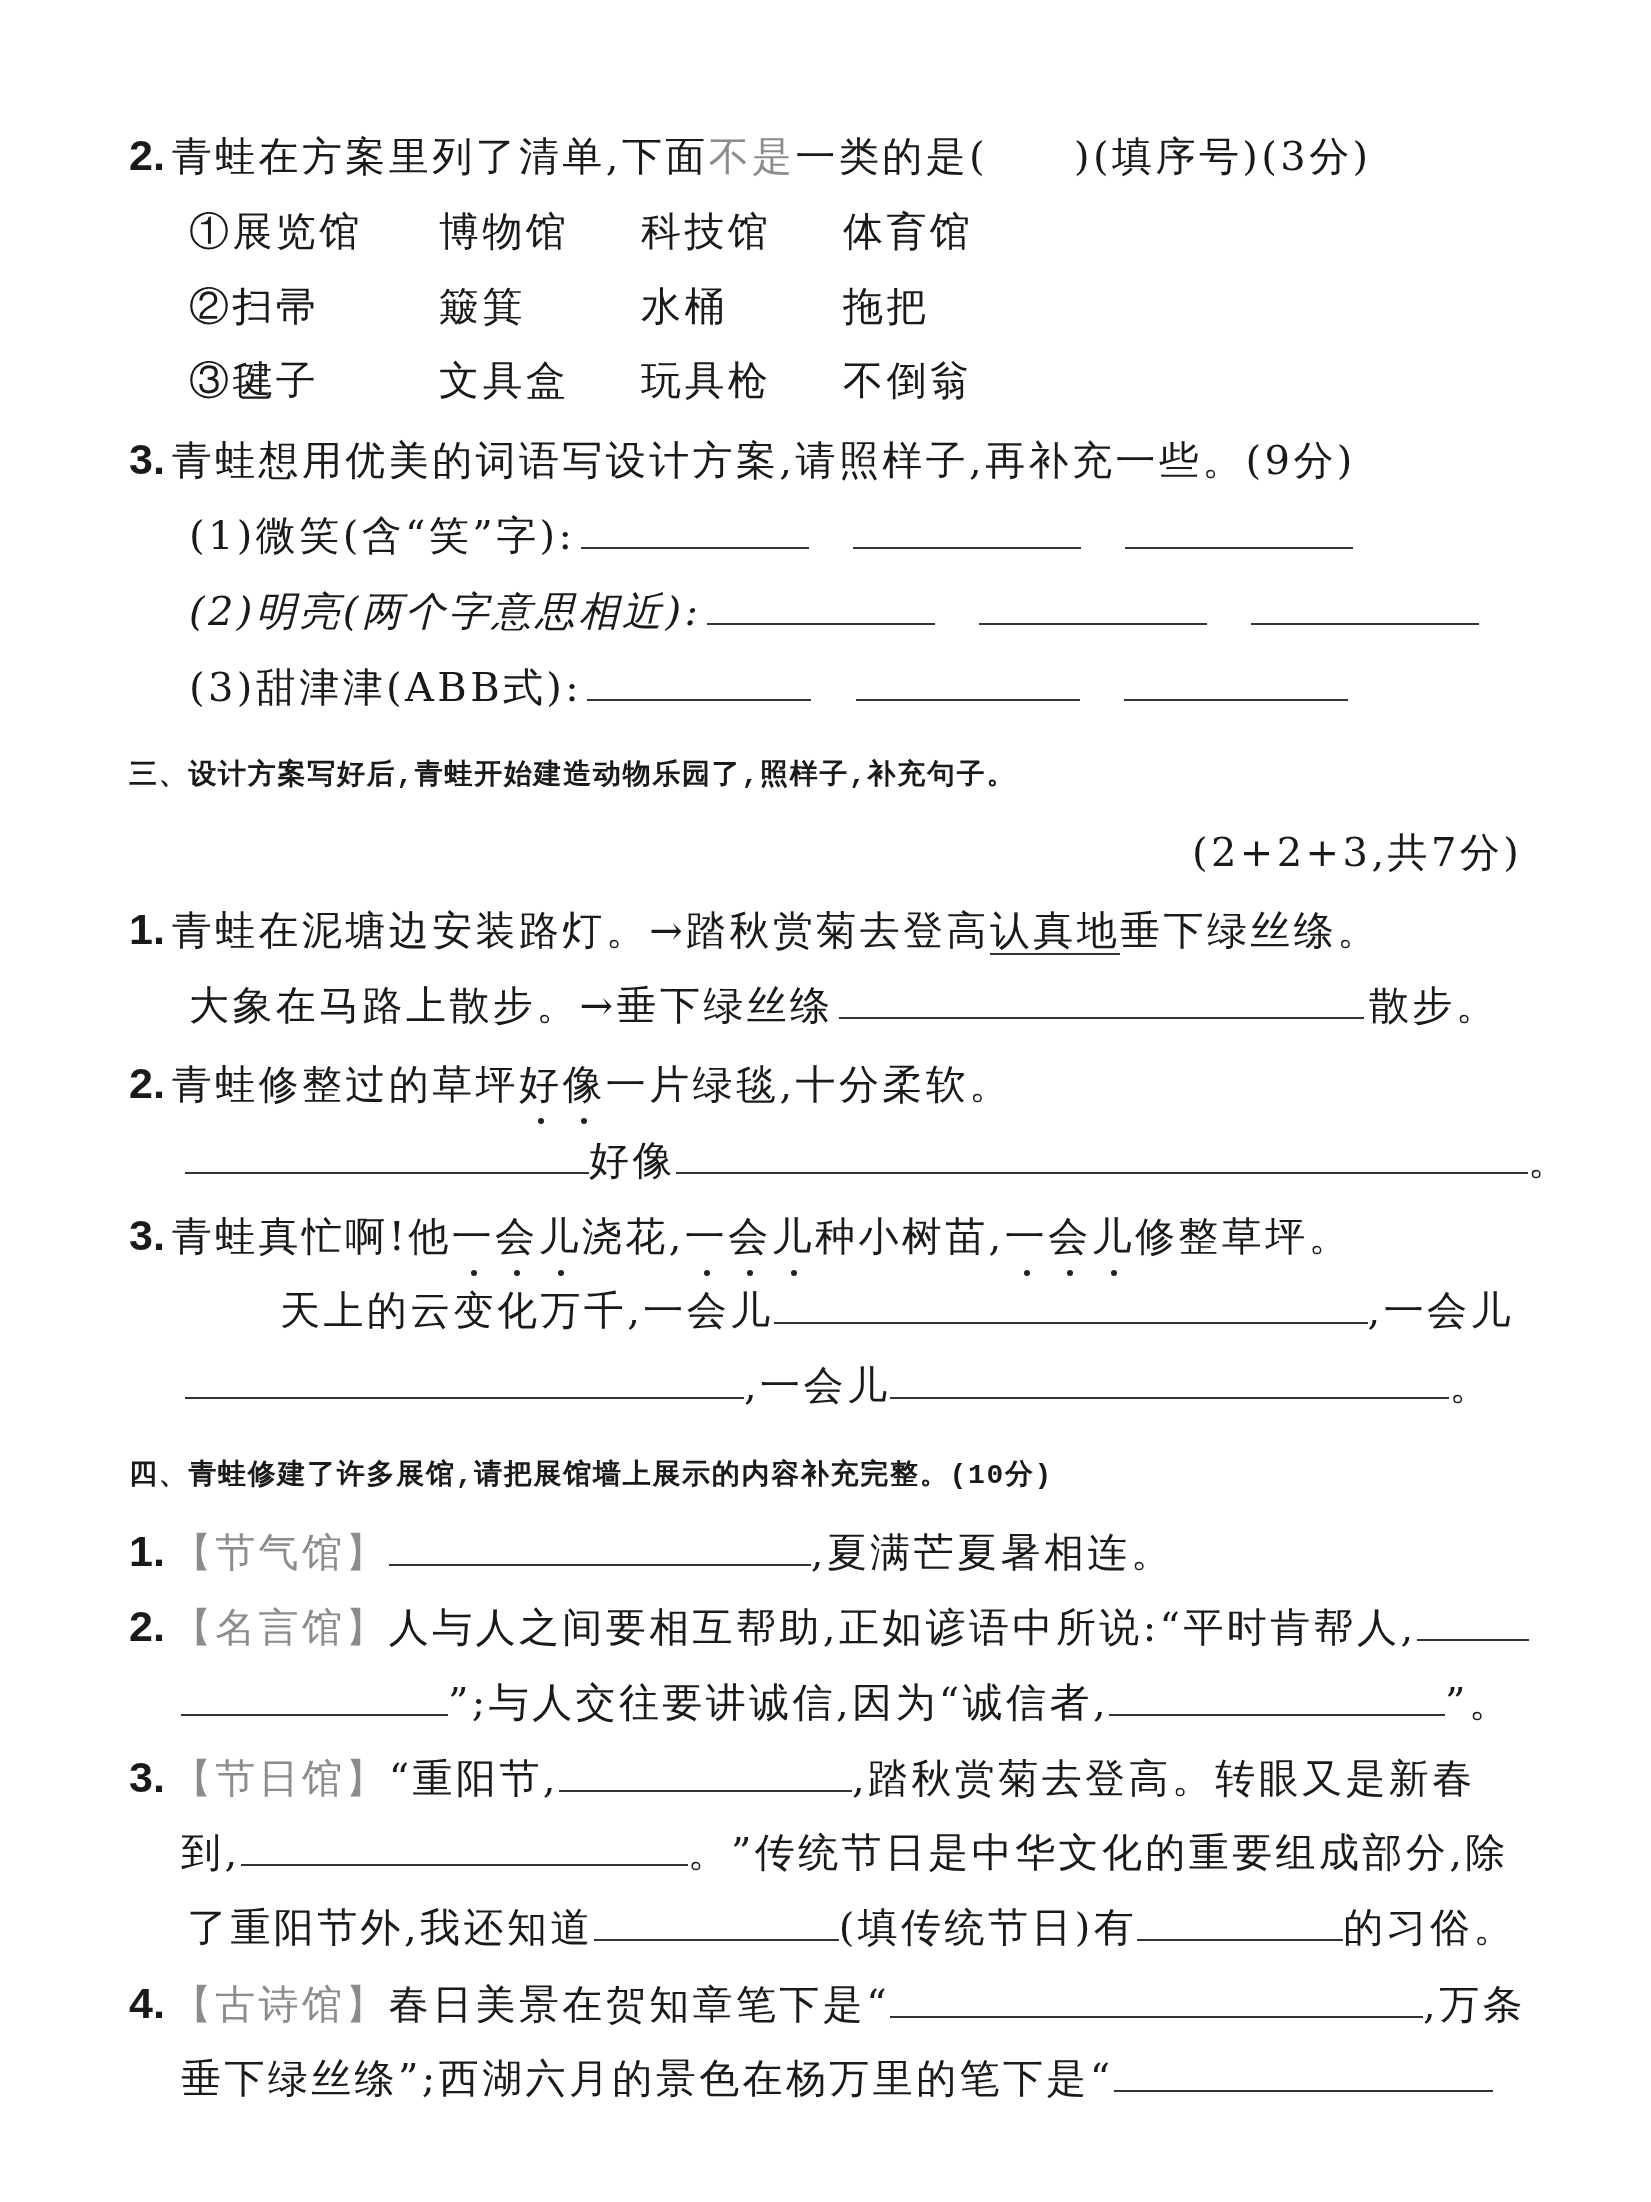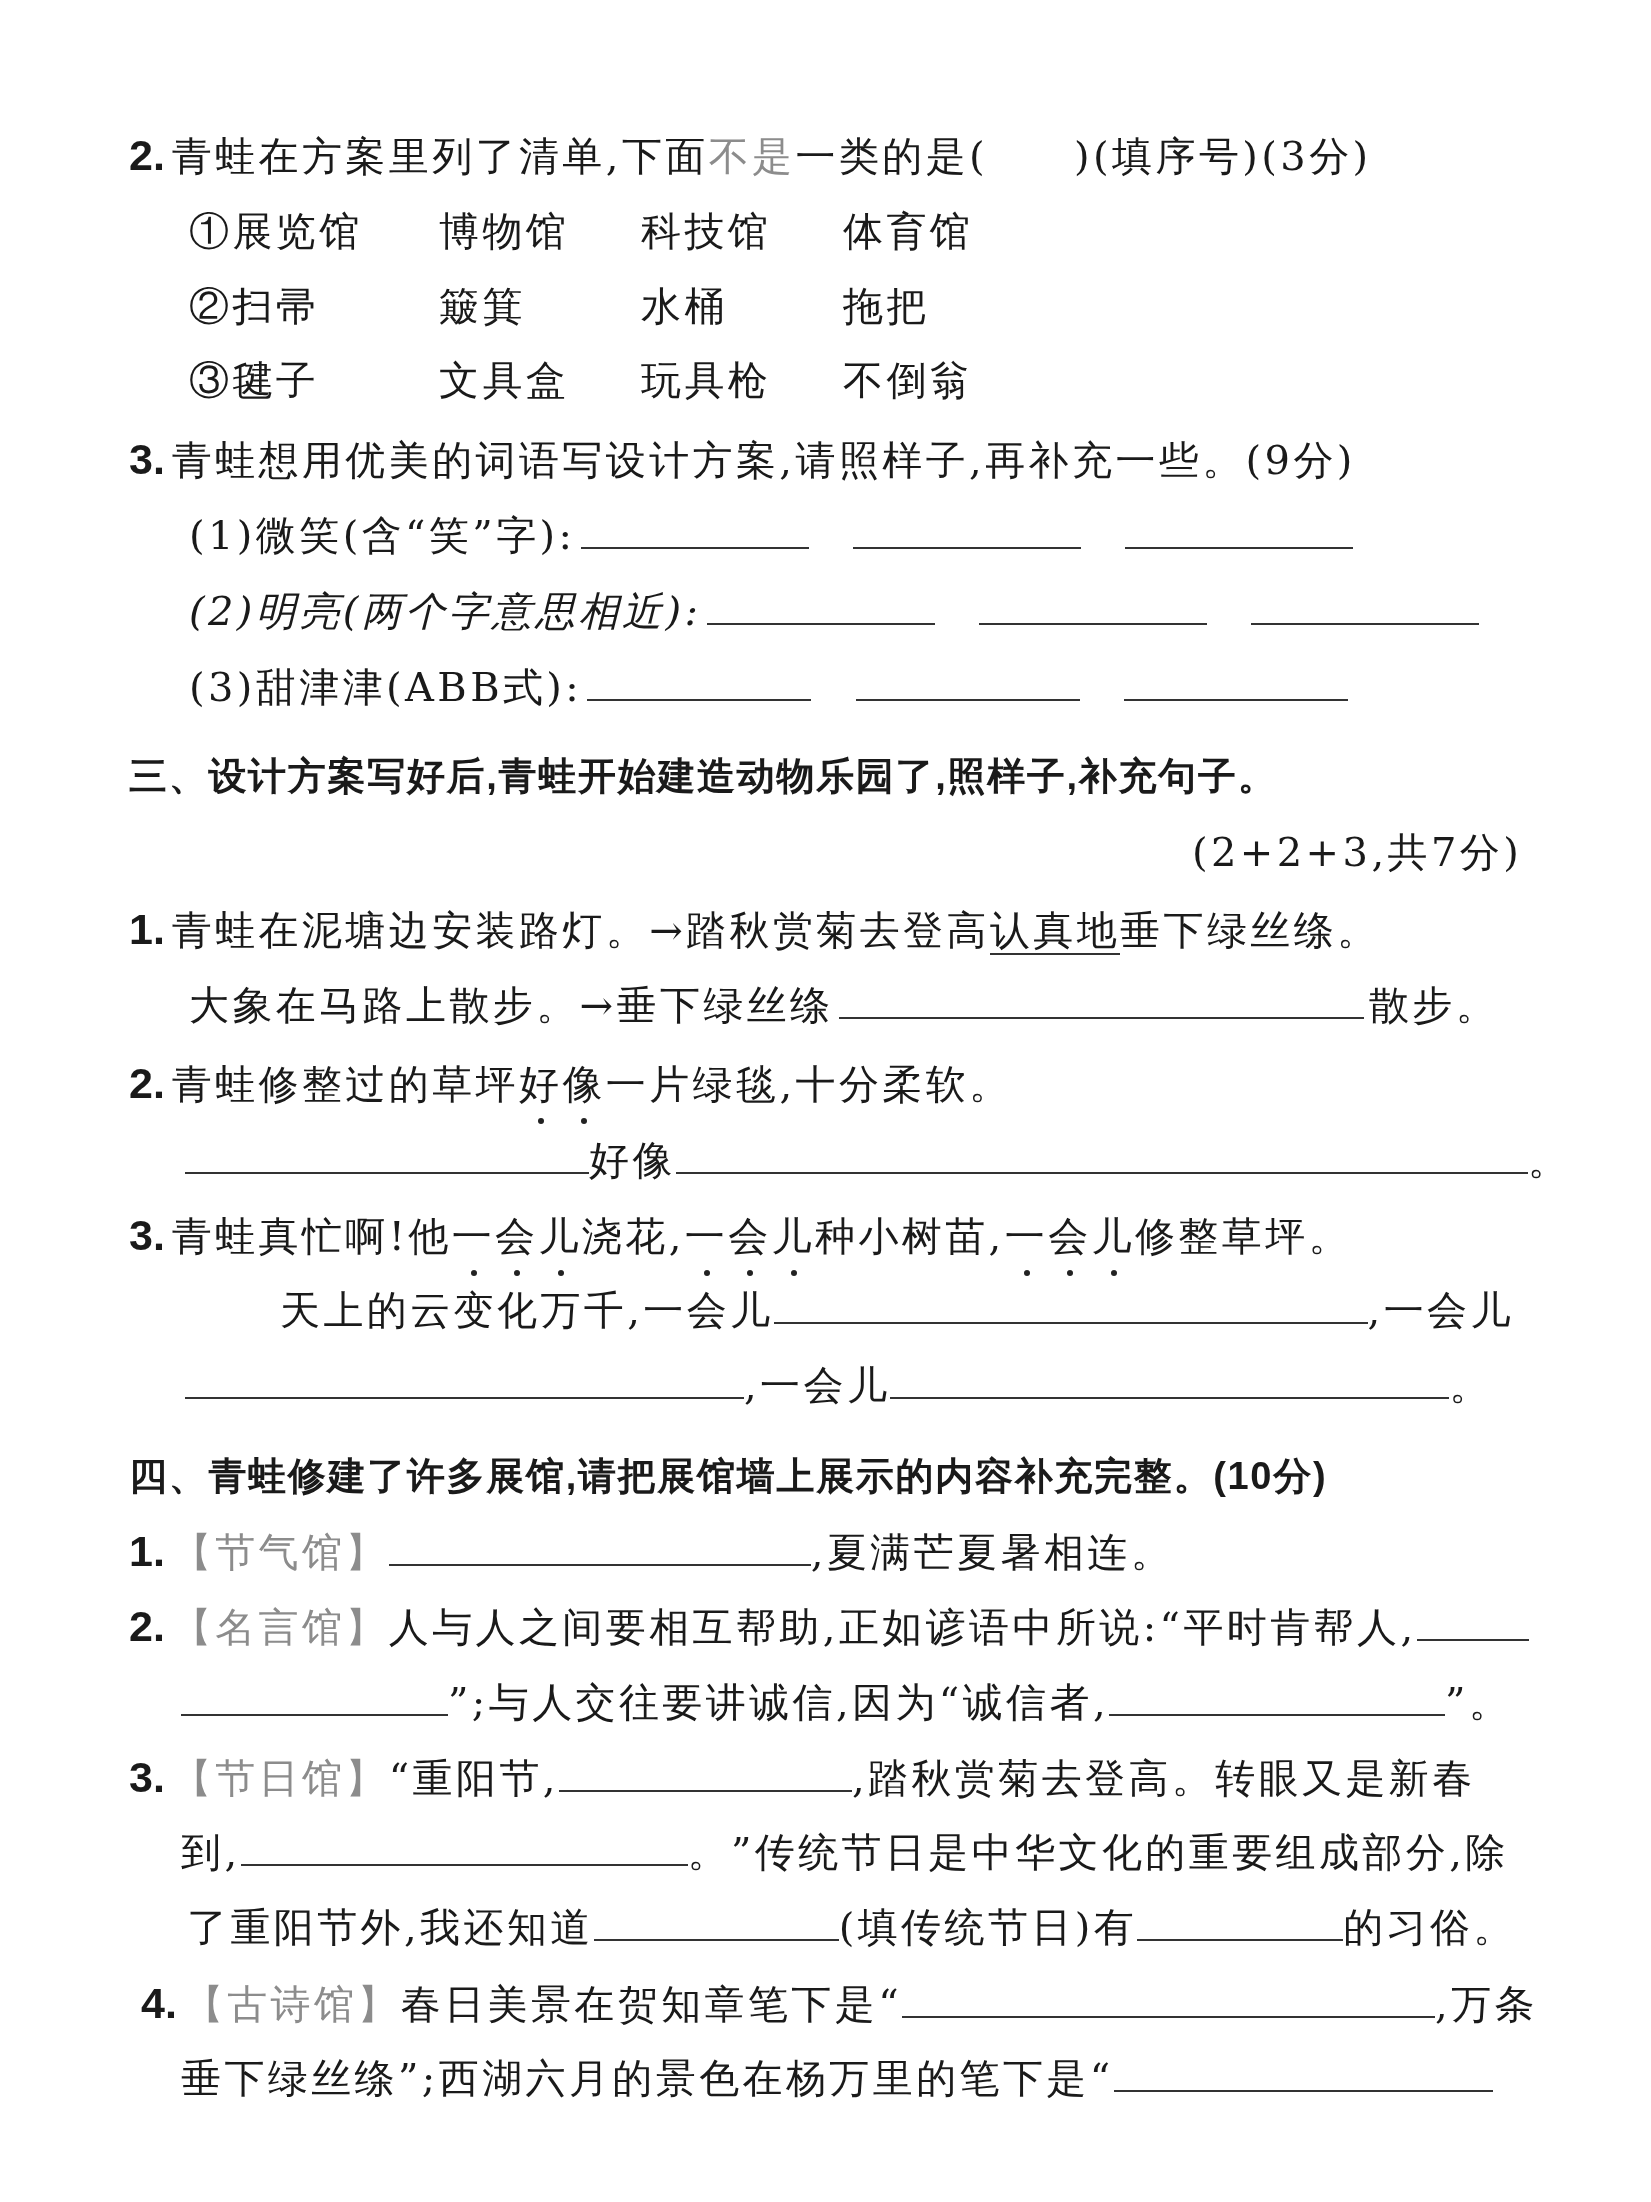--- a/index.html
+++ b/index.html
@@ -12,22 +12,22 @@
   .line {
     position: absolute; left: 0; white-space: nowrap;
     font-size: 40px; line-height: 52px; letter-spacing: 3.4px;
   }
   .qnum {
     font-family: "Liberation Sans", "DejaVu Sans", sans-serif;
     font-weight: bold; font-size: 43px; letter-spacing: 0;
     margin-right: 6.9px;
   }
   .heading {
-    font-family: Liberation Sans, sans-serif;
-    font-weight: bold; font-size: 38px; letter-spacing: 1.7px;
+    font-family: Liberation Mono, monospace;
+    font-weight: bold; font-size: 28px; letter-spacing: 1.7px;
   }
   .gray { color: #8c8c8c; }
   .blank {
     display: inline-block; border-bottom: 2.6px solid #333;
     height: 38px; vertical-align: baseline; margin: 0 5.2px;
   }
   .u { border-bottom: 2.6px solid #333; }
   .dot { position: relative; display: inline-block; }
   .dot::after {
     content: ""; position: absolute; left: 50%; bottom: -13.8px;
@@ -110,21 +110,21 @@
   <div class="line" style="left:129px; top:1751px;">
     <span class="qnum">3.</span><span class="gray">【节日馆】</span><span>“重阳节,</span><span class="blank" style="width:293px;margin:0;"></span><span>,踏秋赏菊去登高。转眼又是新春</span>
   </div>
   <div class="line" style="left:181px; top:1826px;">
     <span>到,</span><span class="blank" style="width:447px;margin:0;"></span><span>。”传统节日是中华文化的重要组成部分,除</span>
   </div>
   <div class="line" style="left:181px; top:1901px;margin-left:6px;">
     <span>了重阳节外,我还知道</span><span class="blank" style="width:245px;margin:0;"></span><span>(填传统节日)有</span><span class="blank" style="width:206px;margin:0;"></span><span>的习俗。</span>
   </div>
 
-  <div class="line" style="left:129px; top:1977px;margin-left:12px;">
+  <div class="line" style="left:129px; top:1977px;">
     <span class="qnum">4.</span><span class="gray">【古诗馆】</span><span>春日美景在贺知章笔下是“</span><span class="blank" style="width:533px;margin:0;"></span><span>,万条</span>
   </div>
   <div class="line" style="left:181px; top:2052px;">
     <span>垂下绿丝绦”;西湖六月的景色在杨万里的笔下是“</span><span class="blank" style="width:379px;margin:0;"></span>
   </div>
 
 </div>
 
 
 </body></html>

